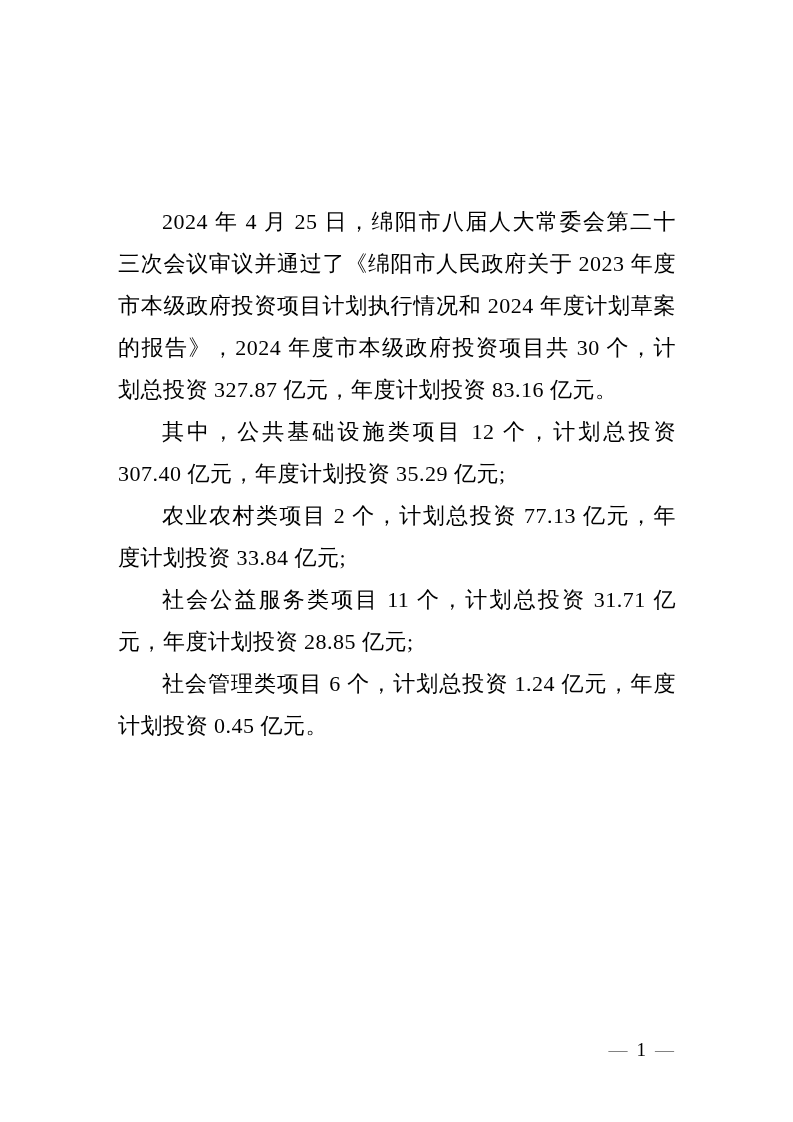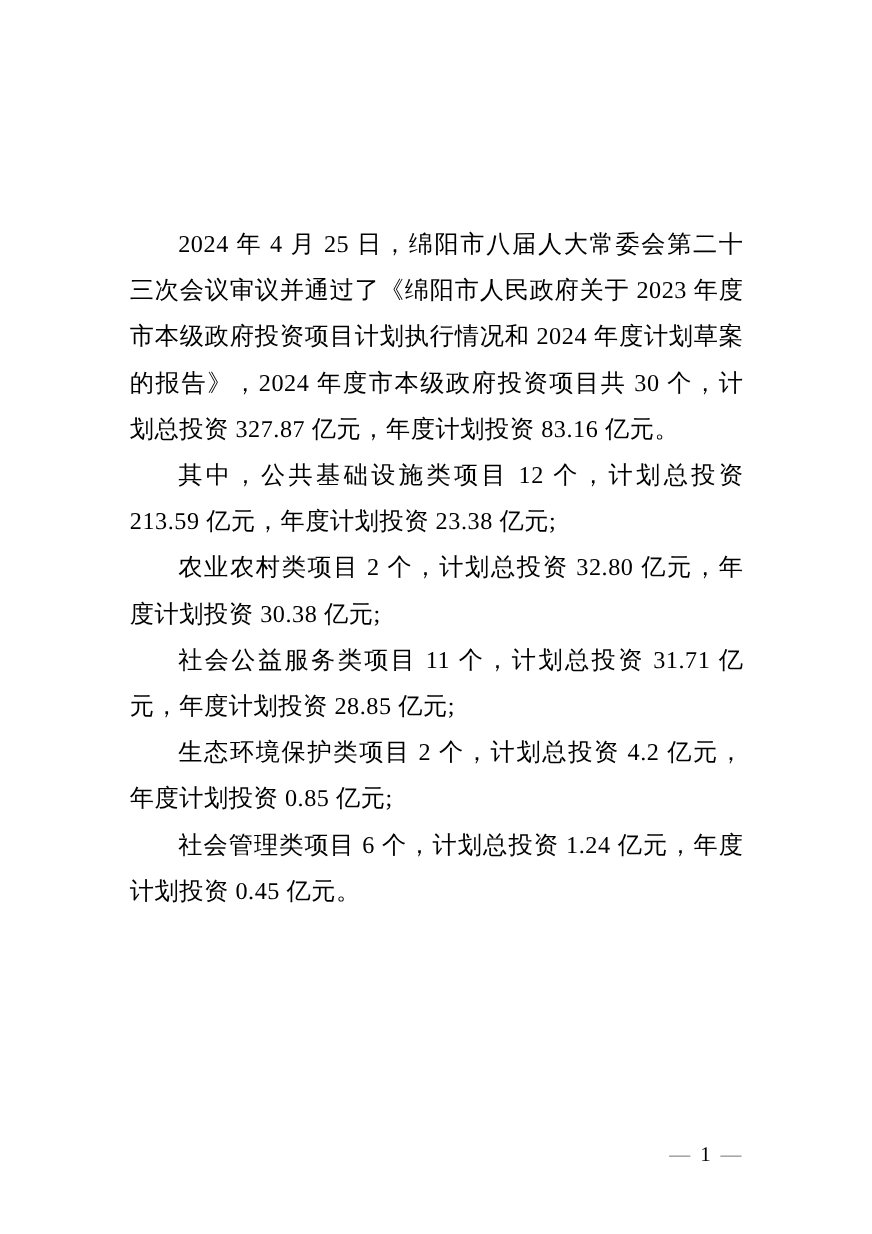--- a/index.html
+++ b/index.html
@@ -46,23 +46,22 @@
     color: #000000;
     margin: 0 9px;
   }
 </style>
 </head>
 <body>
 
 <div class="page">
   <div class="content">
     <p>2024 年 4 月 25 日，绵阳市八届人大常委会第二十三次会议审议并通过了《绵阳市人民政府关于 2023 年度市本级政府投资项目计划执行情况和 2024 年度计划草案的报告》，2024 年度市本级政府投资项目共 30 个，计划总投资 327.87 亿元，年度计划投资 83.16 亿元。</p>
-    <p>其中，公共基础设施类项目 12 个，计划总投资 213.59 亿元，年度计划投资 23.38 亿元;</p>
-    <p>农业农村类项目 2 个，计划总投资 32.80 亿元，年度计划投资 30.38 亿元;</p>
+    <p>其中，公共基础设施类项目 12 个，计划总投资 307.40 亿元，年度计划投资 35.29 亿元;</p>
+    <p>农业农村类项目 2 个，计划总投资 77.13 亿元，年度计划投资 33.84 亿元;</p>
     <p>社会公益服务类项目 11 个，计划总投资 31.71 亿元，年度计划投资 28.85 亿元;</p>
-    <p>生态环境保护类项目 2 个，计划总投资 4.2 亿元，年度计划投资 0.85 亿元;</p>
     <p>社会管理类项目 6 个，计划总投资 1.24 亿元，年度计划投资 0.45 亿元。</p>
   </div>
 
   <div class="footer">
     <span class="dash">—</span><span class="pagenum">1</span><span class="dash">—</span>
   </div>
 </div>
 
 </body></html>

